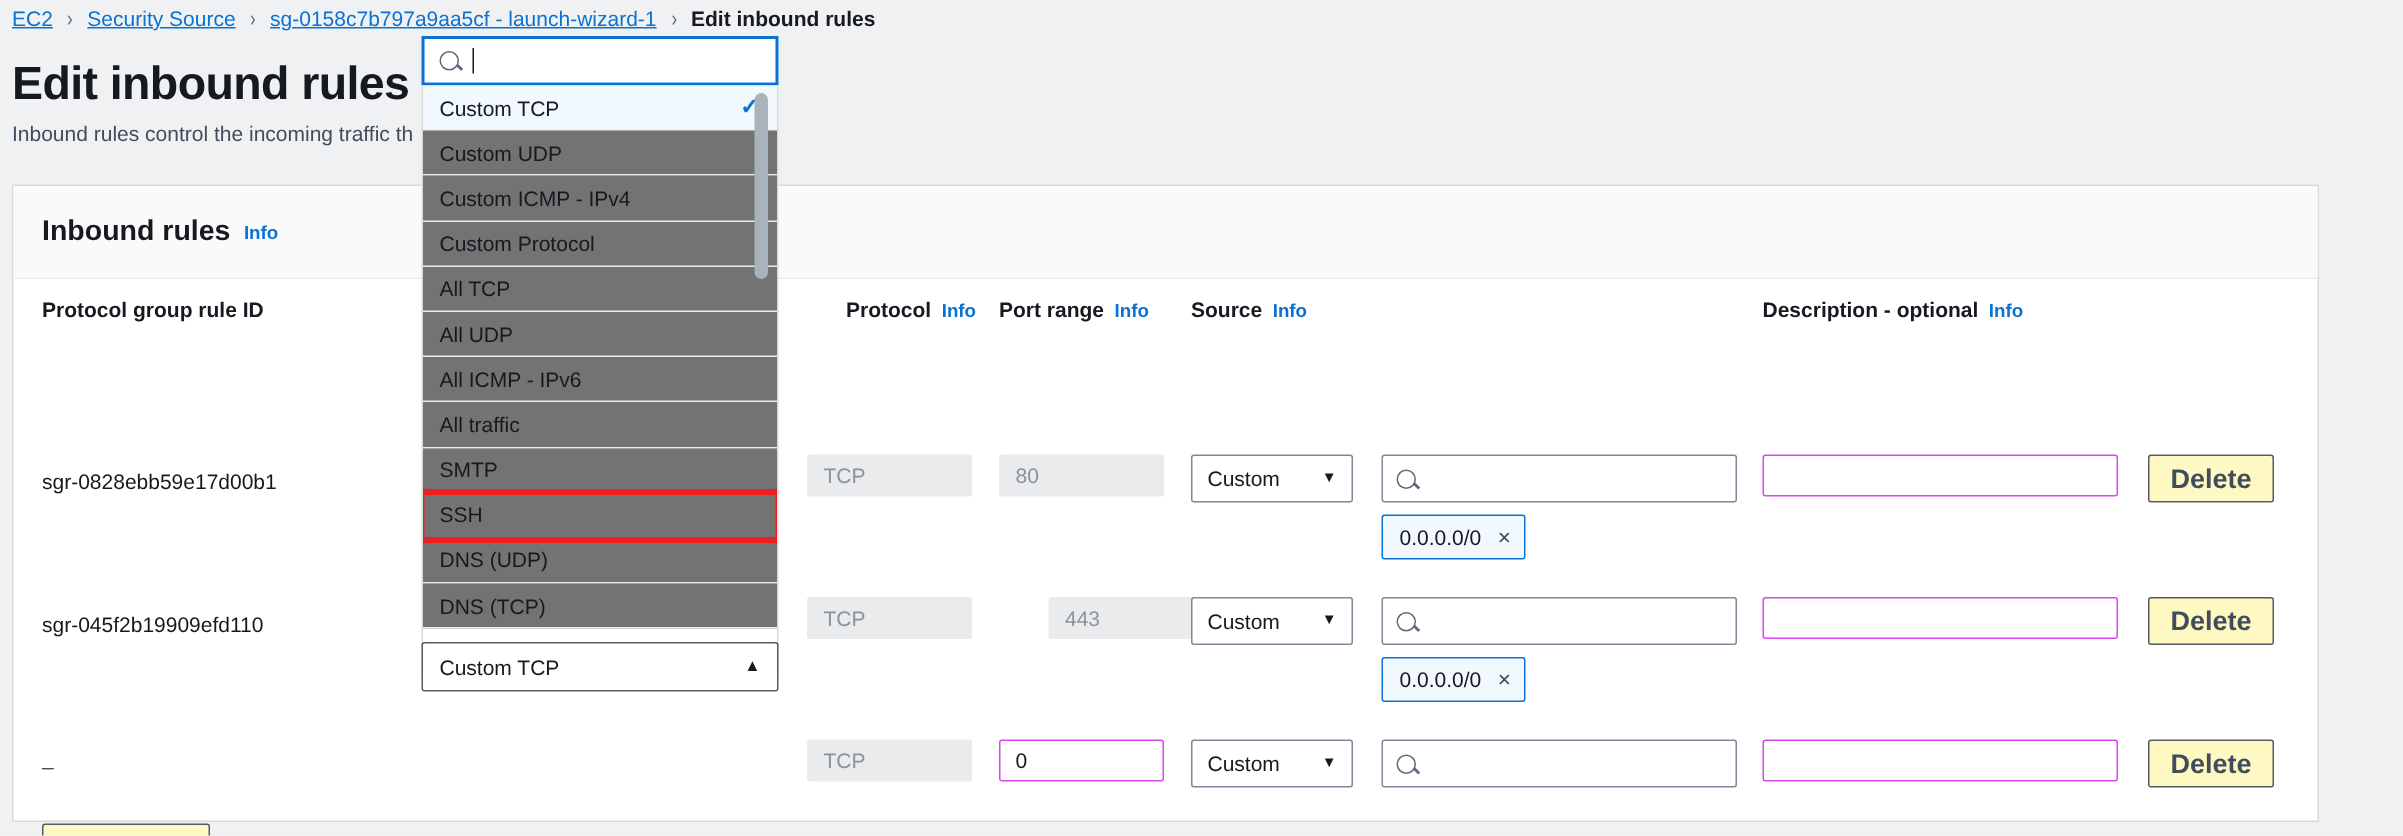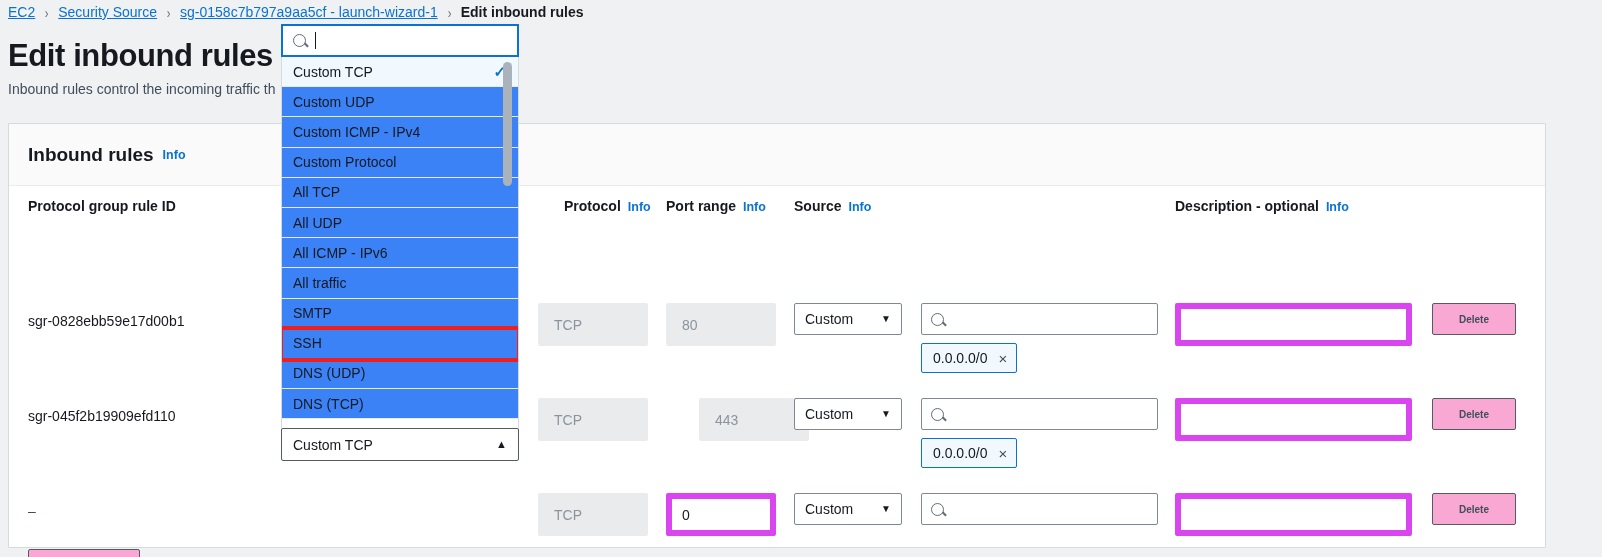--- a/index.html
+++ b/index.html
@@ -75,22 +75,22 @@
 
   .rule-row { position: absolute; left: 0; right: 0; }
   .rule-id {
     position: absolute; left: 19px;
     font-size: 14px; color: #16191f; white-space: nowrap;
   }
   .dash { font-size: 14px; color: #414d5c; }
 
   .field {
     position: absolute;
-    height: 43px;
-    border: 6px solid #d946ef;
+    height: 28px;
+    border: 1px solid #d946ef;
     border-radius: 2px;
     background: #ffffff;
     font-size: 14px;
     color: #16191f;
     display: flex; align-items: center;
     padding: 0 10px;
   }
   .field.disabled {
     background: #e9ebed;
     border-color: #e9ebed;
@@ -146,22 +146,22 @@
   .token .x {
     margin-left: 11px; font-size: 15px; color: #414d5c;
     line-height: 1; cursor: pointer; font-weight: 300;
   }
 
   .btn {
     position: absolute;
     height: 32px;
     border: 1px solid #545b64;
     border-radius: 2px;
-    background: #f9a8d4;
-    font-size: 10px; font-weight: bold; color: #414d5c;
+    background: #fef9c3;
+    font-size: 18px; font-weight: bold; color: #414d5c;
     display: flex; align-items: center; justify-content: center;
     cursor: pointer;
   }
 
   
   .dropdown {
     position: absolute; left: 281px; top: 24px;
     width: 238px;
     z-index: 50;
   }
@@ -190,21 +190,21 @@
   }
   .dd-item {
     height: 30.2px;
     display: flex; align-items: center;
     justify-content: space-between;
     padding: 0 12px 0 11px;
     font-size: 14px; color: #16191f;
     border-bottom: 1px solid #e9ebed;
     cursor: pointer;
     position: relative;
-    background: #3b82f6;
+    background: #737373;
   }
   .dd-item.selected { background: #f1f8fe; }
   .dd-item.highlighted { outline: 4px solid #f01f1f; outline-offset: -1px; z-index: 3; }
   .check {
     color: #0972d3; font-size: 15px; font-weight: bold; line-height: 1;
   }
   .dd-scrolltrack {
     position: absolute; right: 3px; top: 3px;
     width: 9px; height: 389px;
     background: transparent;

